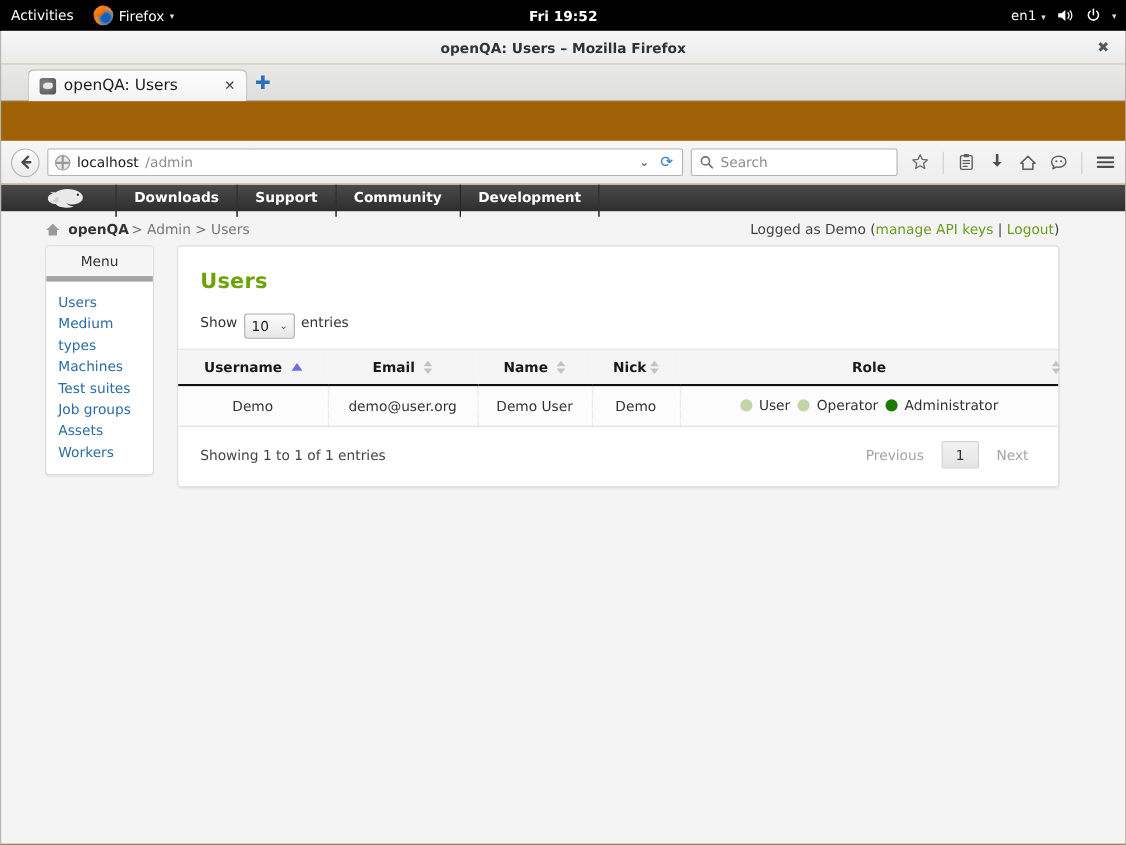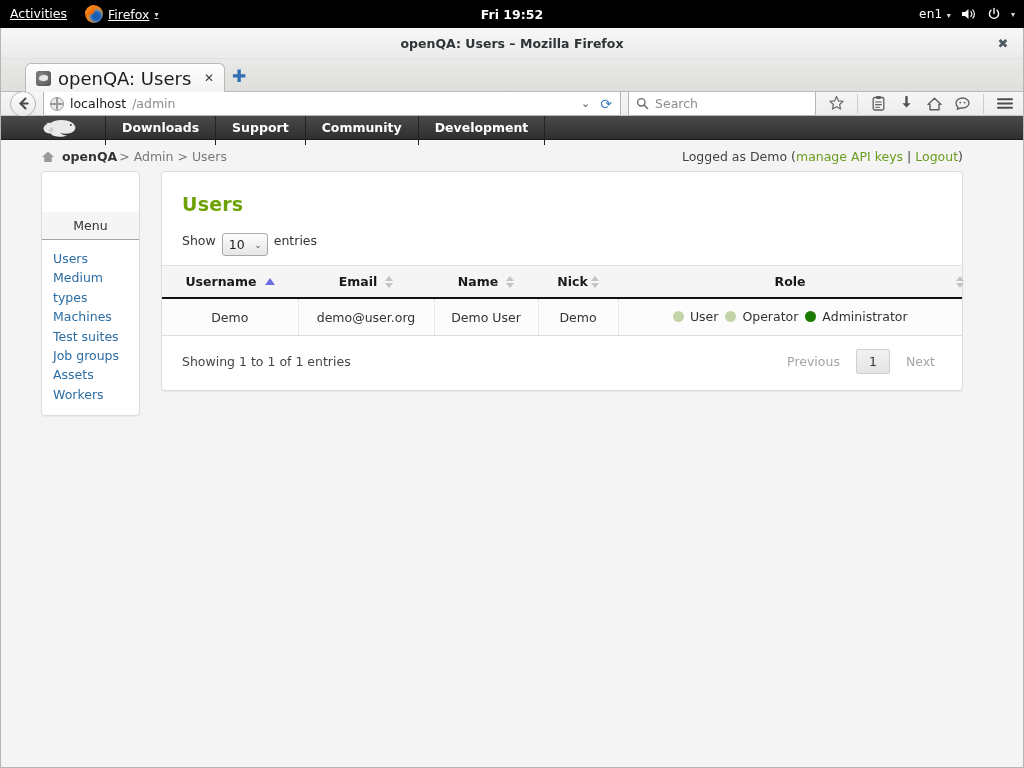--- a/index.html
+++ b/index.html
@@ -10,21 +10,21 @@
   }
 
   
   .gnome-bar {
     position: relative;
     height: 28px; width: 1024px;
     background: #000; color: #ffffff;
     display: flex; align-items: center;
     font-size: 12.5px;
   }
-  .gnome-left { display: flex; align-items: center; height: 28px; text-decoration: underline; }
+  .gnome-left { display: flex; align-items: center; height: 28px; }
   .activities {
     padding: 0 10px 0 10px; height: 28px; line-height: 28px;
     font-size: 12.5px; color: #ffffff;
   }
   .ff-app { display: flex; align-items: center; gap: 5px; padding: 0 8px; height: 28px; }
   .ff-logo {
     width: 18px; height: 18px; border-radius: 50%;
     background: radial-gradient(circle at 62% 62%, #1a5fb4 0%, #1a5fb4 26%, #2e7dd1 30%, #f08a20 52%, #e8620c 68%, #c5420a 88%);
     position: relative; overflow: hidden;
   }
@@ -88,34 +88,35 @@
     background: radial-gradient(circle at 35% 40%, #8a8a8a 0%, #6f6f6f 45%, #4d4d4d 100%);
     position: relative;
   }
   .tab-favicon:after {
     content: ""; position: absolute; left: 3px; top: 4px;
     width: 9px; height: 6px; border-radius: 60% 40% 50% 50%;
     background: #e7e7e7;
   }
   .tab-label {
     flex: 1 1 auto; white-space: nowrap; overflow: hidden; text-overflow: ellipsis;
-    font-size: 18px;
+    font-size: 14px;
   }
   .tab-close { font-size: 12px; font-weight: bold; color: #3b3b3b; cursor: pointer; padding: 0 2px; }
   .newtab {
     width: 28px; height: 29px; display: flex; align-items: center; justify-content: center;
     color: #2f6fb5; font-size: 17px; line-height: 1; cursor: pointer; margin-bottom: 0;
     font-weight: bold;
   }
 
   
   .navbar {
-    height: 24px; display: flex; align-items: center; gap: 7px;
+    height: 40px; display: flex; align-items: center; gap: 7px;
     padding: 0 9px; background: linear-gradient(#f6f6f6, #ededed);
     border-bottom: 1px solid #c3c3c1;
+    margin-top: 36px;
   }
   .backbtn {
     width: 26px; height: 26px; border-radius: 50%;
     border: 1px solid #b4b4b2; background: linear-gradient(#fdfdfd, #eaeaea);
     display: flex; align-items: center; justify-content: center;
     color: #4a4a4a; cursor: pointer;
   }
   .urlbar {
     flex: 1 1 auto; height: 25px; background: #fff;
     border: 1px solid #b4b4b2; border-radius: 2px;
@@ -185,21 +186,21 @@
 
   
   .menu-panel {
     width: 99px; flex: 0 0 99px;
     background: #fff; border: 1px solid #dcdcdc; border-radius: 4px;
     box-shadow: 0 1px 1px rgba(0,0,0,.05);
     overflow: hidden;
   }
   .menu-head {
     text-align: center; font-size: 12.5px; color: #333;
-    padding: 6px 0 6px; background: #f5f5f5; border-bottom: 1px solid #a3a3a3; margin-top: 40px;
+    padding: 6px 0 6px; background: #f5f5f5; border-bottom: 5px solid #a3a3a3;
   }
   .menu-list { padding: 9px 0 11px 11px; }
   .menu-item {
     display: block; color: #2b6ca3; font-size: 12.5px; line-height: 19.4px;
     text-decoration: none; cursor: pointer;
   }
 
   
   .main-panel {
     flex: 1 1 auto;

